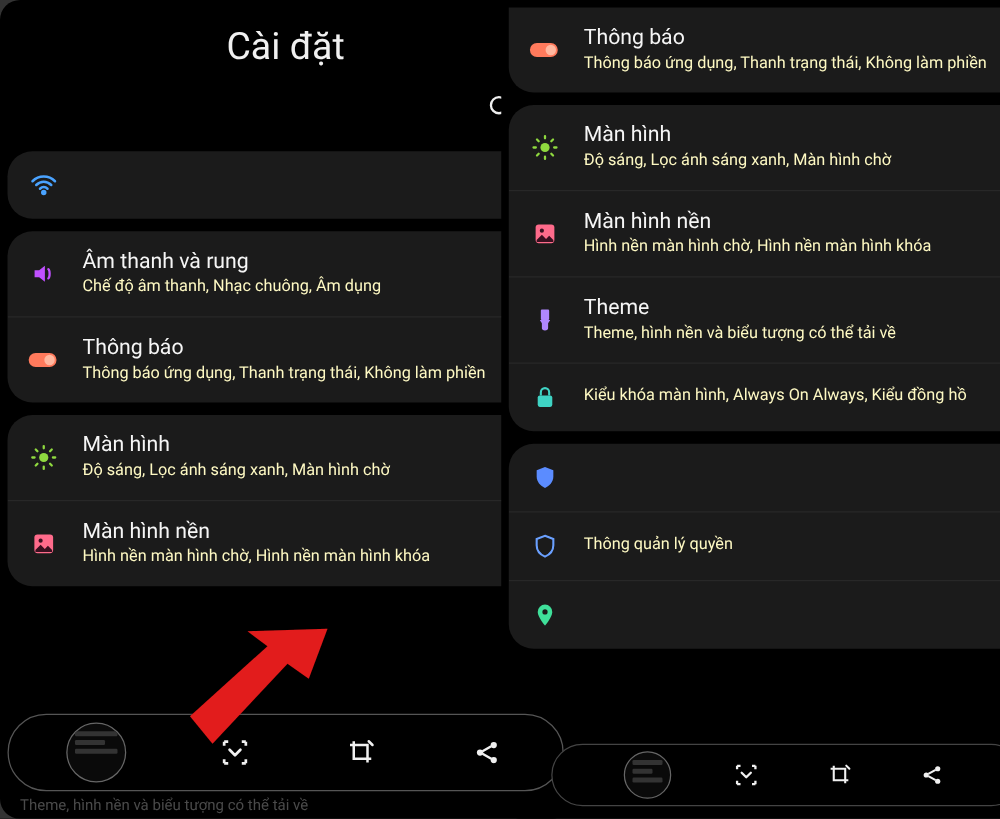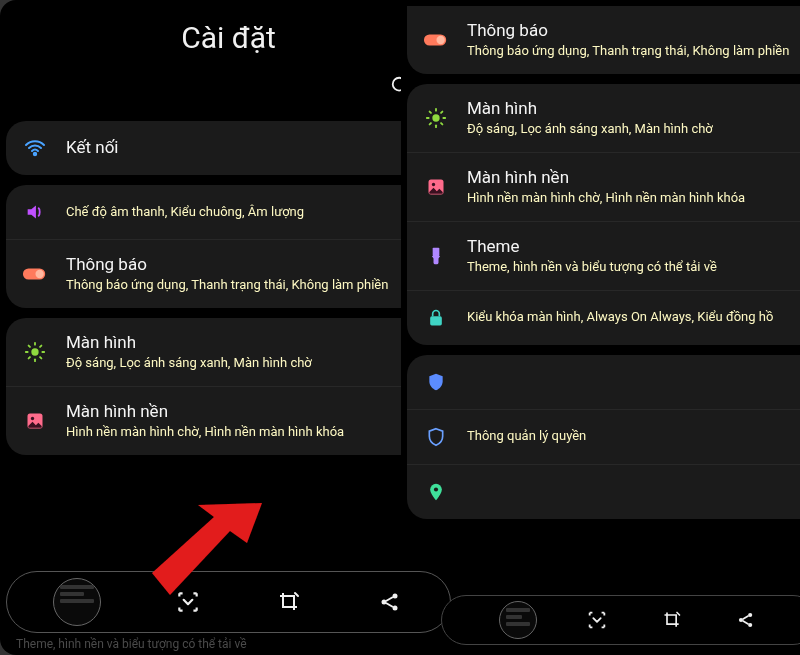--- a/index.html
+++ b/index.html
@@ -155,35 +155,35 @@
     <div class="item">
       <div class="item-icon">
         <svg viewBox="0 0 24 24" width="24" height="24" fill="none" stroke="#4aa3ff" stroke-width="2" stroke-linecap="round">
             <path d="M3 9c5-5 13-5 18 0"></path>
             <path d="M6 12c3.5-3.5 8.5-3.5 12 0"></path>
             <path d="M9 15c1.8-1.8 4.2-1.8 6 0"></path>
             <circle cx="12" cy="18" r="1.2" fill="#4aa3ff"></circle>
           </svg>
       </div>
       <div class="item-text">
-        <div class="item-title">Kết nối</div>
       </div>
     </div>
   </div>
 
   <div class="group">
     <div class="item">
       <div class="item-icon">
         <svg viewBox="0 0 24 24" width="22" height="22" fill="#c050ff">
             <path d="M4 9v6h4l5 4V5L8 9H4z"></path>
             <path d="M16 8c1.5 1 1.5 7 0 8" fill="none" stroke="#c050ff" stroke-width="2" stroke-linecap="round"></path>
           </svg>
       </div>
       <div class="item-text">
-        <div class="item-sub">Chế độ âm thanh, Kiểu chuông, Âm lượng</div>
+        <div class="item-title">Âm thanh và rung</div>
+        <div class="item-sub">Chế độ âm thanh, Nhạc chuông, Âm dụng</div>
       </div>
     </div>
     <div class="item">
       <div class="item-icon">
         <svg viewBox="0 0 28 18" width="26" height="18">
             <rect x="1" y="3" width="24" height="12" rx="6" fill="#ff7a5c"></rect>
             <circle cx="19" cy="9" r="4.5" fill="#ffb8a0"></circle>
           </svg>
       </div>
       <div class="item-text">

